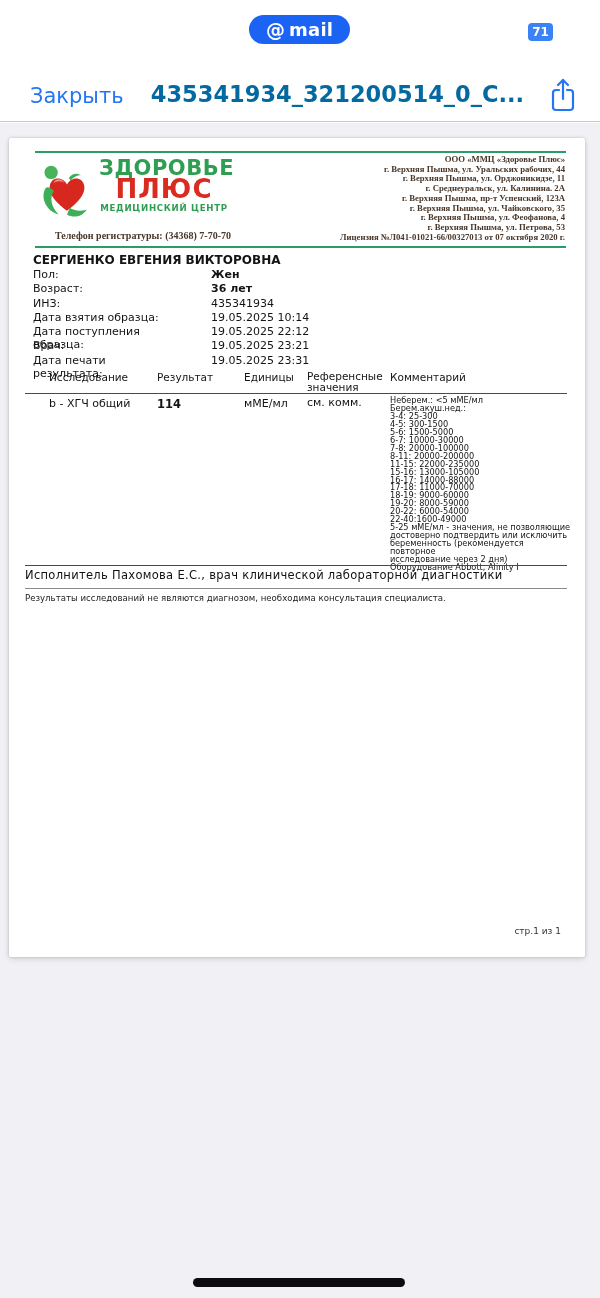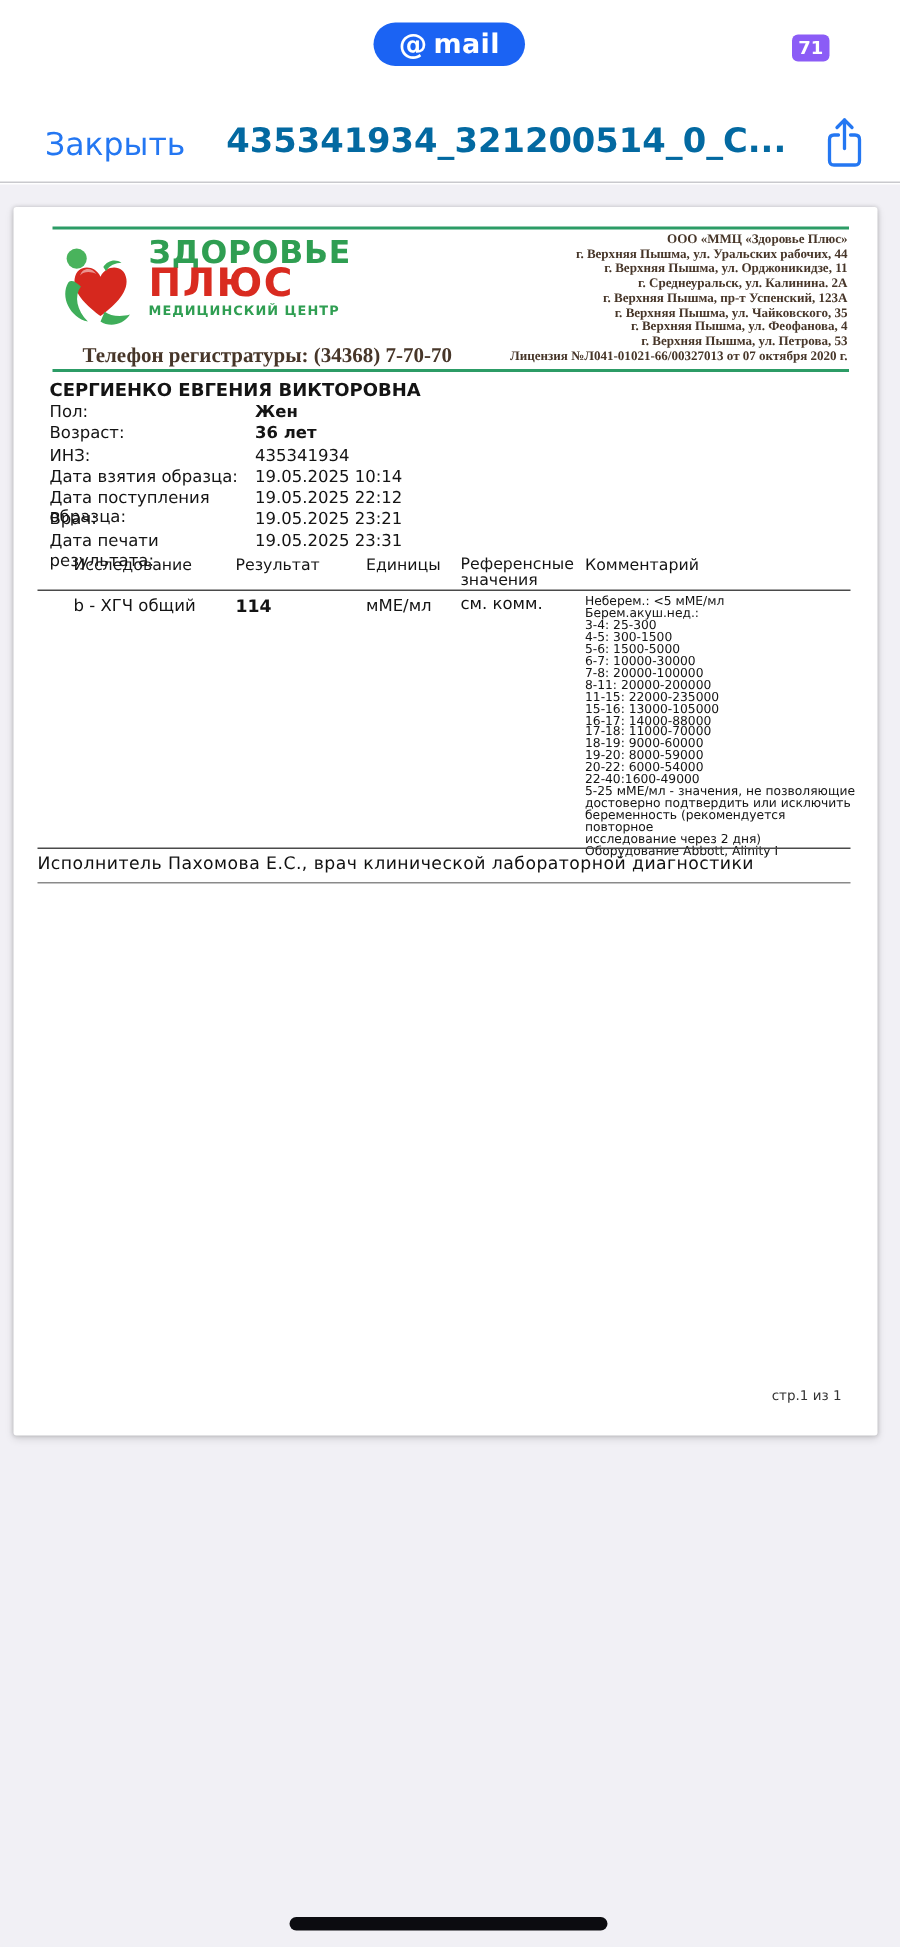--- a/index.html
+++ b/index.html
@@ -6,51 +6,51 @@
   html,body { width:600px; height:1298px; }
   body { font-family:"DejaVu Sans","Liberation Sans",sans-serif; background:#fff; position:relative; overflow:hidden; }
 
   
   .statusnav { position:absolute; left:0; top:0; width:600px; height:122px; background:#fff; border-bottom:1px solid #c9c9cd; }
   .mail-pill { position:absolute; left:249px; top:15px; width:101px; height:29px; border-radius:15px;
                background:#1b63f3; color:#fff; display:flex; align-items:center; justify-content:center;
                font-weight:bold; font-size:18px; letter-spacing:0.2px; }
   .mail-pill .at { font-size:19px; margin-right:4px; font-weight:bold; }
   .battery { position:absolute; left:528px; top:23px; width:25px; height:18px; border-radius:4px;
-             background:#8b5cf6; color:#fff; font-size:12px; font-weight:bold;
+             background:#3b82f6; color:#fff; font-size:12px; font-weight:bold;
              display:flex; align-items:center; justify-content:center; }
   .close-btn { position:absolute; left:30px; top:84px; font-size:21px; color:#2477f2; cursor:pointer; }
   .doc-title { position:absolute; left:130px; right:55px; top:81px; text-align:center; font-size:22.5px;
                font-weight:bold; color:#0369a1; white-space:nowrap; overflow:hidden; }
   .share-btn { position:absolute; left:549px; top:77px; width:28px; height:36px; cursor:pointer; }
 
   
   .viewer { position:absolute; left:0; top:123px; width:600px; height:1175px; background:#f1f0f5; }
   .page { position:absolute; left:9px; top:15px; width:576px; height:819px; background:#fff; border-radius:2px;
           box-shadow:0 0 3px rgba(0,0,0,0.18), 0 2px 6px rgba(0,0,0,0.12); }
 
   
   .green-line { position:absolute; left:26px; right:19px; height:2px; background:#2c9c66; }
   .gl-top { top:13px; } .gl-bottom { top:108px; }
   .logo-wrap { position:absolute; left:30px; top:20px; width:192px; }
   .logo-svg { position:absolute; left:0; top:6px; }
-  .logo-text { margin-left:60px; width:130px; text-align:left; }
+  .logo-text { margin-left:60px; width:130px; text-align:center; }
   .lt1 { font-size:21px; font-weight:bold; color:#2f9e52; letter-spacing:0.5px; line-height:21px; }
   .lt2 { font-size:26px; font-weight:bold; color:#d92b20; letter-spacing:1px; line-height:21px; }
   .lt3 { font-size:8.6px; font-weight:bold; color:#2f9e52; letter-spacing:0.7px; margin-top:3px; white-space:nowrap; }
   .addr { position:absolute; right:20px; top:17px; text-align:right;
           font-family:"Liberation Serif","DejaVu Serif",serif; font-weight:bold;
           font-size:8.7px; line-height:9.7px; color:#473629;margin-left:32px; }
   .phone { position:absolute; left:46px; top:92px; font-family:"Liberation Serif","DejaVu Serif",serif;
-           font-weight:bold; font-size:14px; color:#473629; }
+           font-weight:bold; font-size:10px; color:#473629; }
 
   
   .pt-name { position:absolute; left:24px; top:115px; font-size:12px; font-weight:bold; color:#141414; }
   .pt-rows { position:absolute; left:24px; top:130px; width:400px; }
-  .pt-row { display:flex; height:14.3px; font-size:11px; color:#141414; }
+  .pt-row { display:flex; height:14.3px; font-size:11px; color:#141414;gap:41px; }
   .pt-row .lbl { width:137px; }
   .pt-row .val.b { font-weight:bold; }
 
   
   .th { position:absolute; top:233px; font-size:10.5px; color:#141414; }
   .c1 { left:24px;margin-left:16px; } .c2 { left:148px; } .c3 { left:235px; } .c4 { left:298px; width:64px; line-height:11px; } .c5 { left:381px; }
   .rule { position:absolute; left:16px; right:18px; height:1px; background:#4a4a4a; }
   .rule1 { top:255px; } .rule2 { top:427px; } .rule3 { top:450px; background:#8a8a8a; }
   .td { position:absolute; top:259px; font-size:11px; color:#141414; }
   .td.result { font-weight:bold; font-size:11.5px; }
@@ -184,17 +184,18 @@
         <div class="cm-line">5-25 мМЕ/мл - значения, не позволяющие</div>
         <div class="cm-line">достоверно подтвердить или исключить</div>
         <div class="cm-line">беременность (рекомендуется повторное</div>
         <div class="cm-line">исследование через 2 дня)</div>
         <div class="cm-line">Оборудование Abbott, Alinity I</div>
       </div>
 
     <div class="rule rule2"></div>
     <div class="executor">Исполнитель Пахомова Е.С., врач клинической лабораторной диагностики</div>
     <div class="rule rule3"></div>
+    <div class="footnote">Результаты исследований не являются диагнозом, необходима консультация специалиста.</div>
     <div class="pageno">стр.1 из 1</div>
   </div>
 </div>
 
 <div class="home-bar"></div>
 
 </body></html>

